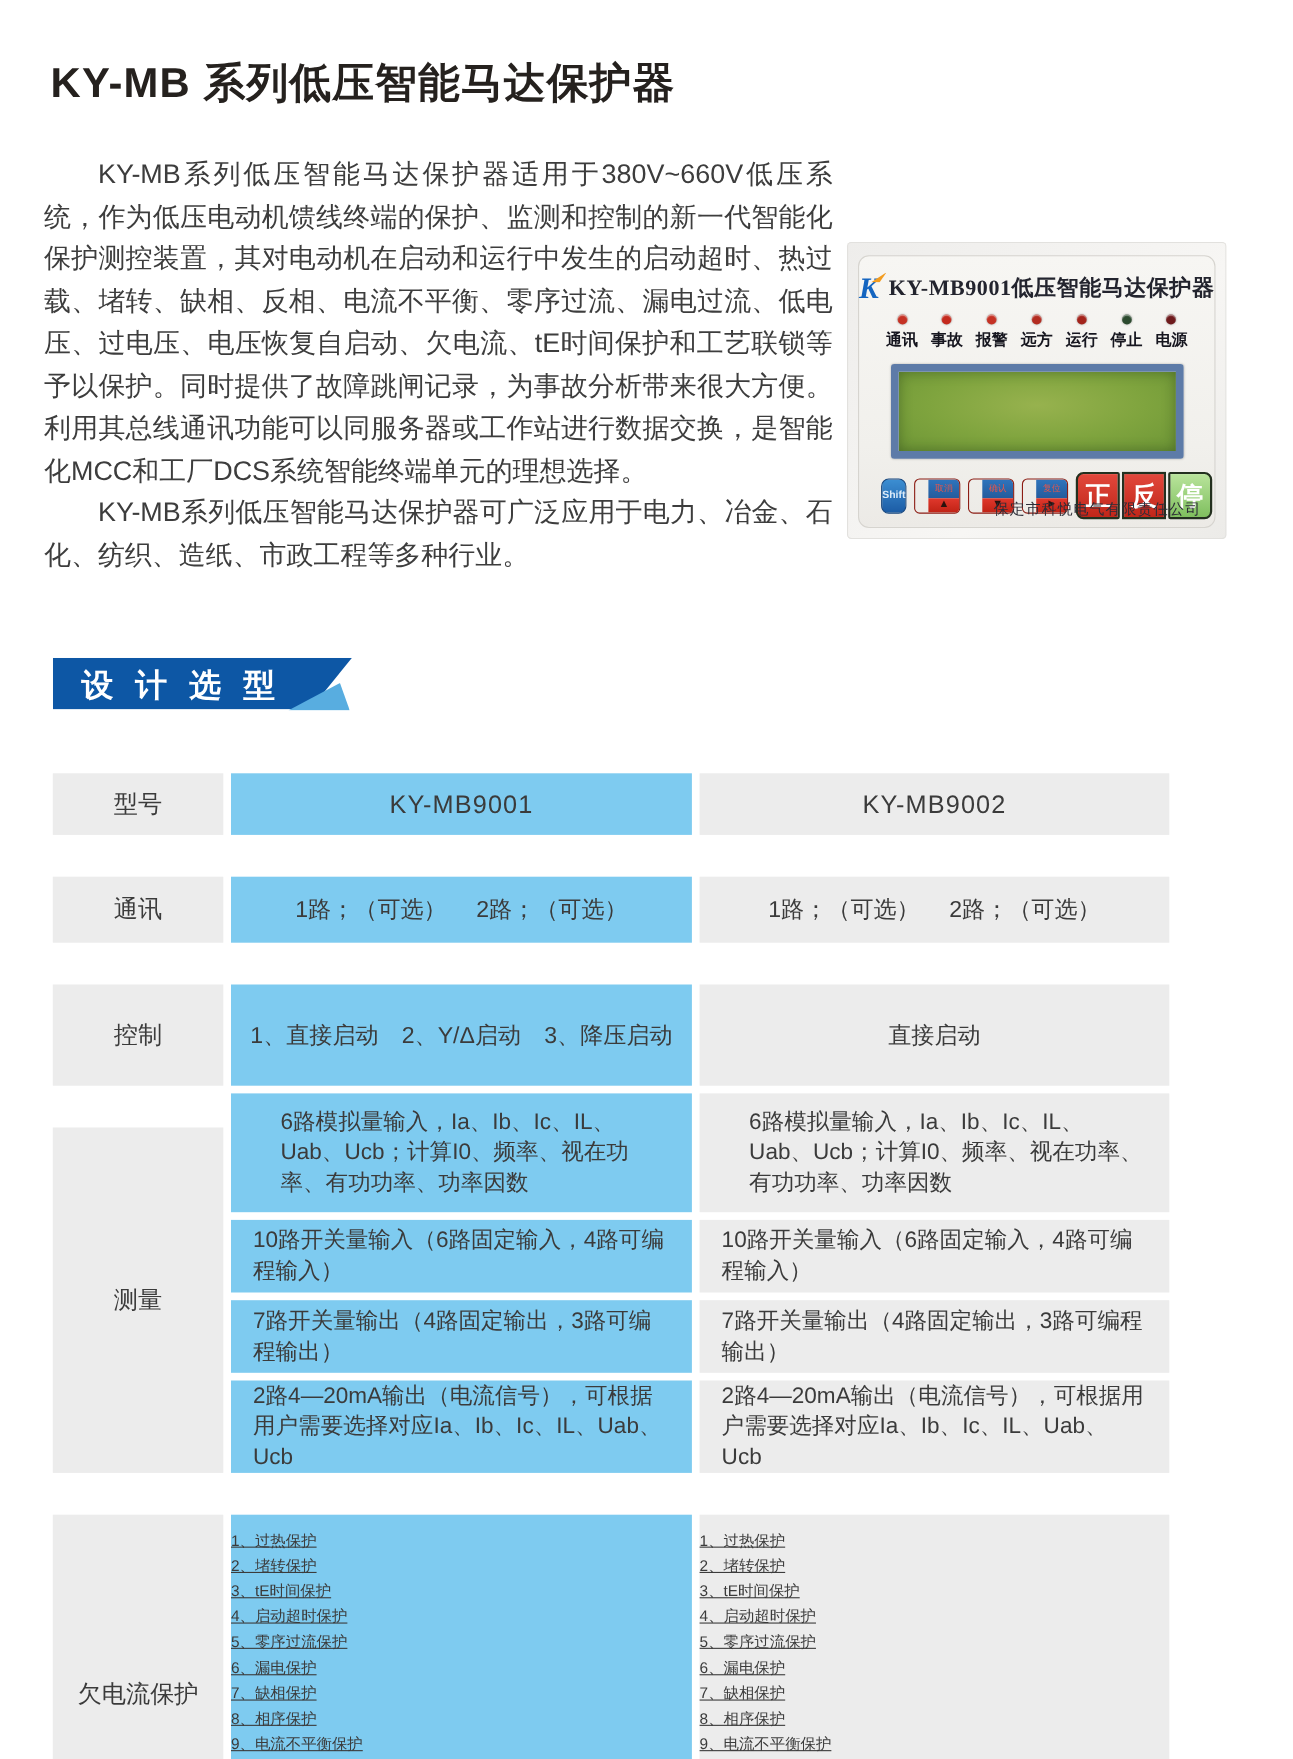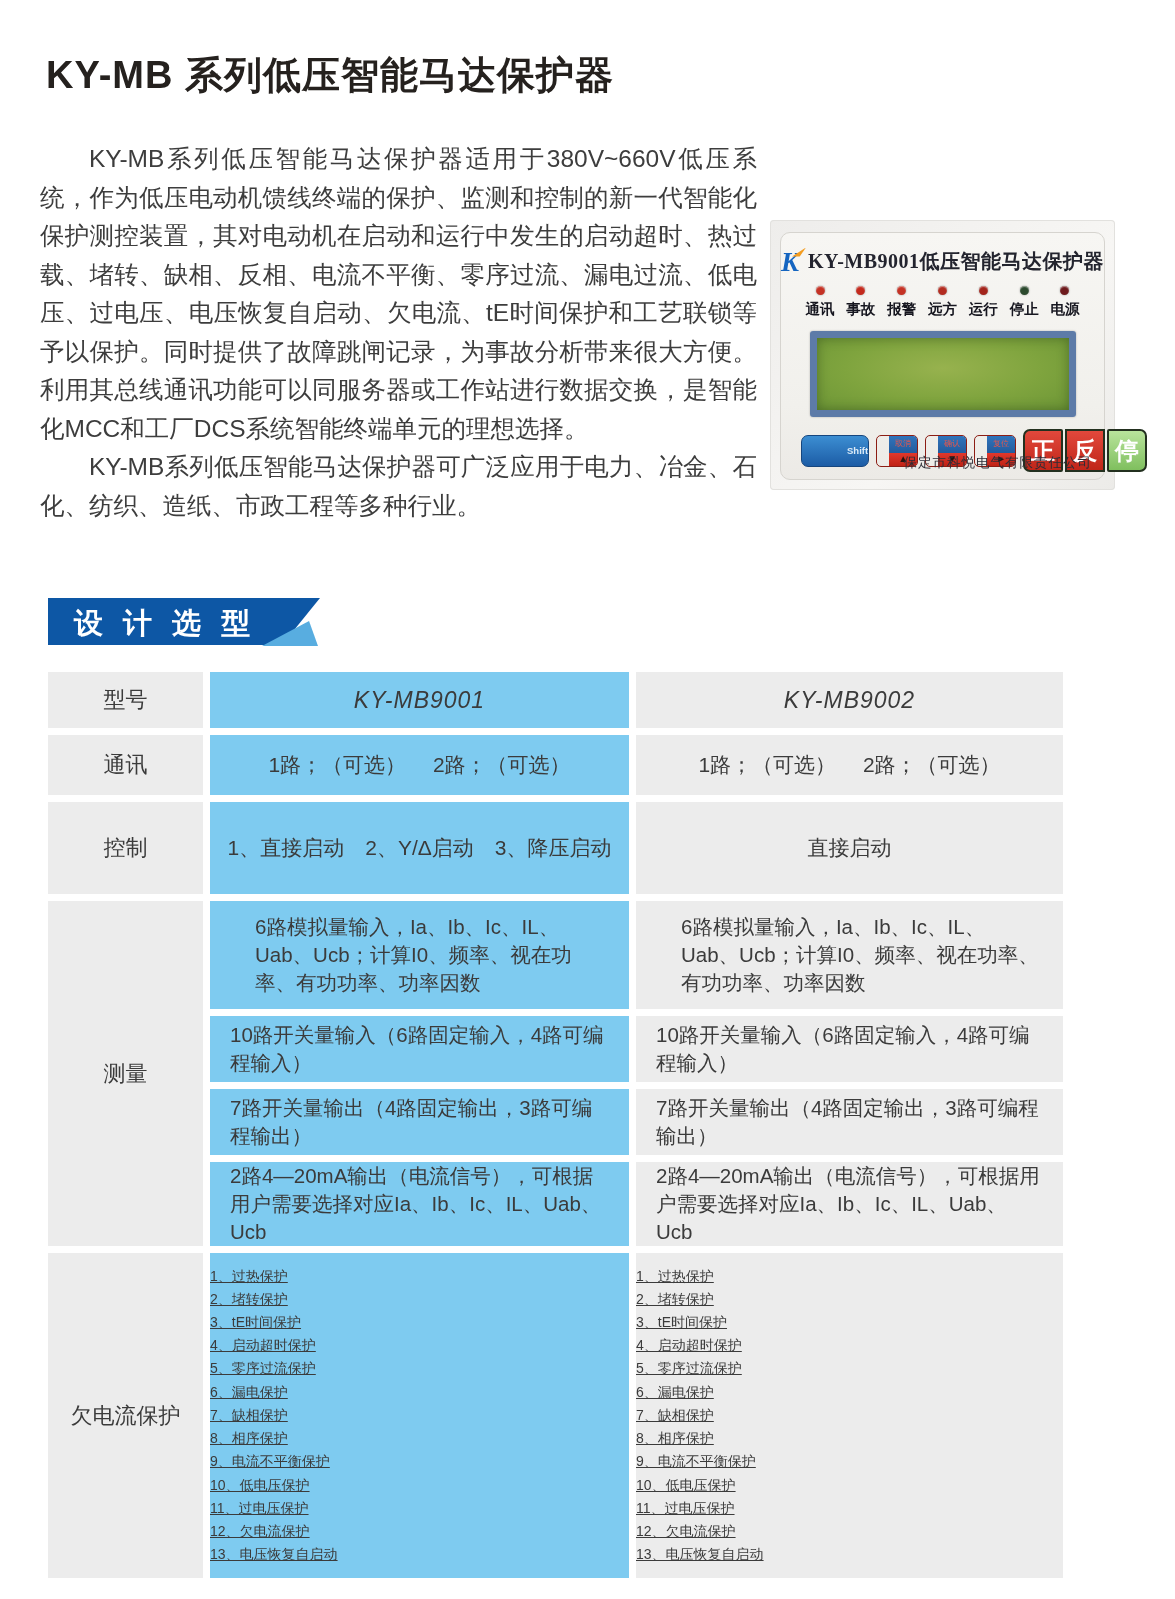--- a/index.html
+++ b/index.html
@@ -53,21 +53,21 @@
     background:radial-gradient(ellipse at 50% 42%, #97b24e 0%, #7fa43e 55%, #6d9636 100%);
     border:7px solid #5d7ba8; border-radius:3px;
     box-shadow:inset 0 0 12px rgba(25,45,15,.4), 0 0 2px rgba(0,0,0,.3);
   }
   .controls { display:flex; align-items:center; margin:12px 12px 0 13px; gap:7px; }
   .ctrl-led { width:8px; height:8px; border-radius:50%; background:#7e1a16; box-shadow:inset 0 1px 1px rgba(255,255,255,.4); }
   .btn-shift {
     width:30px; height:30px; border-radius:7px; border:1px solid #16467e;
     background:linear-gradient(180deg,#3c8ed2,#1c5ca5);
     color:#dcebf8; font-size:9.5px; font-weight:bold;
-    display:flex; align-items:center; justify-content:center;padding-left:45px;
+    display:flex; align-items:center; justify-content:center;
   }
   .arrow-btns { display:flex; gap:7px; }
   .btn-arrow {
     width:28px; height:30px; border-radius:5px; overflow:hidden;
     border:1px solid #8c1d14; display:flex; flex-direction:column;padding-left:12px;
   }
   .btn-arrow .top {
     flex:1; background:linear-gradient(180deg,#2f74bc,#245b9c);
     color:#e8564a; font-size:8px; line-height:15px; text-align:center; white-space:nowrap;
   }
@@ -96,27 +96,27 @@
   .banner-text {
     position:absolute; left:26px; top:6px; color:#ffffff; font-weight:bold;
     font-size:29px; letter-spacing:6px; white-space:nowrap;
   }
 
   
   .spec-table { position:absolute; left:48px; top:672px; width:1015px; display:flex; flex-direction:column; gap:7px; }
   .trow { display:flex; gap:7px; }
   .cell {
     display:flex; align-items:center; justify-content:center;
-    color:#3b3b3b; font-size:21px; box-sizing:border-box;
+    color:#3b3b3b; font-size:21px; box-sizing:border-box;margin-top:31px;
   }
   .lab { width:155px; flex-shrink:0; background:#ececec; font-size:22px; }
   .c1 { width:419px; flex-shrink:0; background:#7ecbf0; }
   .c2 { flex:1; background:#ececec; }
   .r1 .cell { height:56px; }
-  .r1 .model { font-size:23px; letter-spacing:1px;font-style:italic; }
+  .r1 .model { font-size:23px; letter-spacing:1px; }
   .r2 .cell { height:60px; }
   .r3 .cell { height:92px; }
   .mcol { display:flex; flex-direction:column; gap:7px; }
   .mcol.w1 { width:419px; flex-shrink:0; }
   .mcol.w2 { flex:1; }
   .sub {
     display:flex; align-items:center; justify-content:flex-start; text-align:left;
     padding:0 20px; font-size:20.5px; line-height:28px; box-sizing:border-box; color:#3b3b3b;
   }
   .bg-blue { background:#7ecbf0; }

